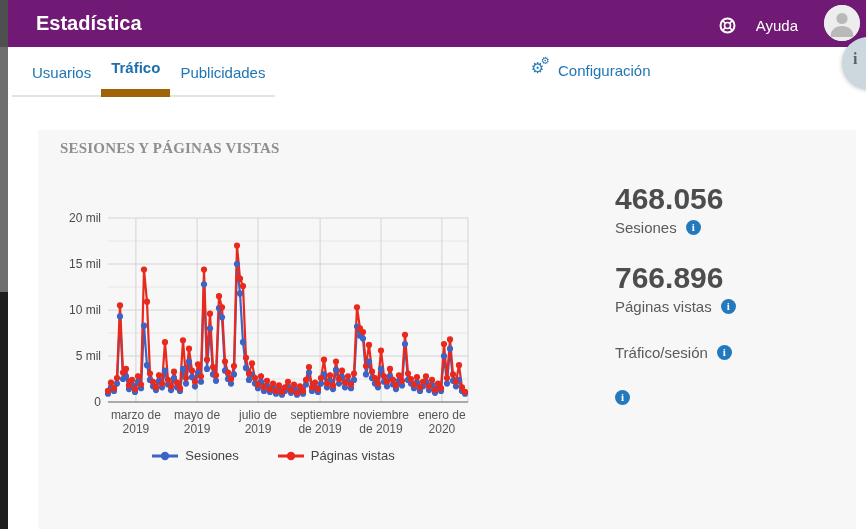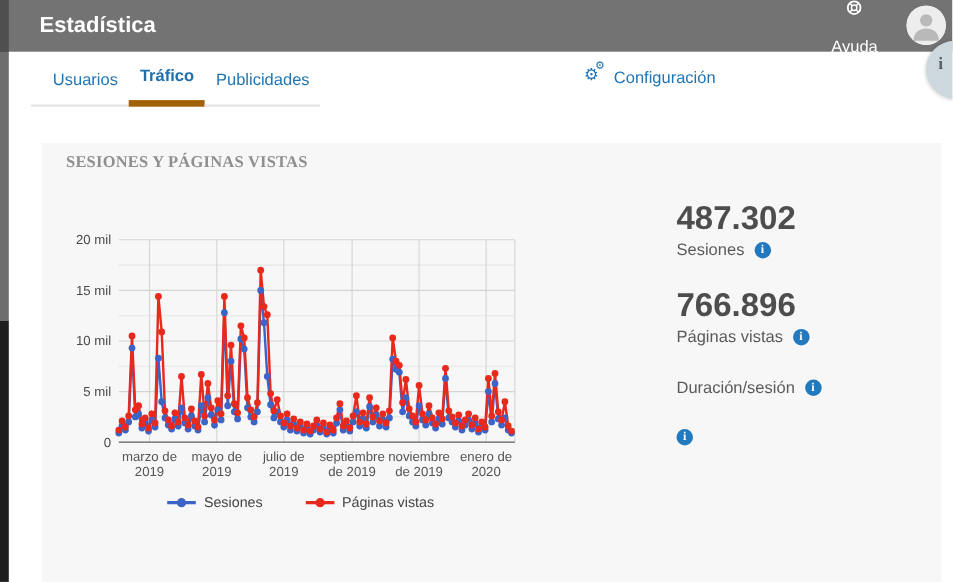--- a/index.html
+++ b/index.html
@@ -4,35 +4,35 @@
 <style>
   * { margin:0; padding:0; box-sizing:border-box; }
   html,body { background:#ffffff; font-family:"Liberation Sans", sans-serif; }
   #app { position:relative; width:866px; height:529px; overflow:hidden; background:#ffffff; }
 
   
   #left-strip { position:absolute; left:0; top:0; width:8px; height:529px; z-index:30;
     background:linear-gradient(#4f4f4f 0px, #4f4f4f 47px, #6e6e6e 47px, #6e6e6e 292px, #1e1e1e 292px, #1e1e1e 529px); }
 
   
-  #header { position:absolute; left:0; top:0; width:866px; height:47px; background:#737373; z-index:10; }
+  #header { position:absolute; left:0; top:0; width:866px; height:47px; background:#701a75; z-index:10; }
   #header .title { position:absolute; left:36px; top:0; line-height:47px; color:#ffffff; font-size:20px; font-weight:700; }
-  #help { position:absolute; right:68px; top:0; height:51px; display:flex; align-items:center; gap:20px; color:#ffffff; font-size:15px; cursor:pointer;flex-direction:column; }
+  #help { position:absolute; right:68px; top:0; height:51px; display:flex; align-items:center; gap:20px; color:#ffffff; font-size:15px; cursor:pointer; }
   #avatar { position:absolute; right:6px; top:5px; width:36px; height:36px; border-radius:50%; background:#ededed; overflow:hidden; }
 
   
   #floating-info { position:absolute; right:-28px; top:37px; width:52px; height:52px; border-radius:50%;
     background:#ccd8de; box-shadow:0 1px 4px rgba(0,0,0,.25); z-index:20; }
   #floating-info .i { position:absolute; left:11px; top:13px; font-family:"Liberation Serif", serif; font-weight:700; font-size:16px; color:#5a6268; }
 
   
-  #tabbar { position:absolute; left:8px; top:47px; width:758px; height:50px; background:#ffffff; padding-left:20px; display:flex; align-items:flex-end; }
+  #tabbar { position:absolute; left:8px; top:47px; width:758px; height:50px; background:#ffffff; padding-left:4px; display:flex; align-items:flex-end; }
   .tab-spacer { width:10px; border-bottom:2px solid #e4e4e4; height:46px; }
   .tab { font-size:15px; color:#2076b5; padding:13px 10px 14px 10px; border-bottom:2px solid #e4e4e4; cursor:pointer; }
-  .tab.active { color:#1d6fae; font-weight:700; border-bottom:6px solid #a16207; padding-bottom:13px; }
+  .tab.active { color:#1d6fae; font-weight:700; border-bottom:8px solid #a16207; padding-bottom:13px; }
 
   
   #config { position:absolute; left:531px; top:61px; display:flex; align-items:center; gap:7px; color:#2076b5; font-size:15px; cursor:pointer; z-index:5; }
   .cogs { position:relative; width:20px; height:18px; display:inline-block; font-family:"DejaVu Sans", sans-serif; color:#2076b5; }
   .cog-big { position:absolute; left:0; top:-2px; font-size:15px; }
   .cog-small { position:absolute; left:10px; top:-6px; font-size:10px; }
   #datebox { position:absolute; left:657px; top:61px; width:199px; height:33px; background:#f0f0f0; border:1px solid #c9c9c9;
     color:#333; font-size:15px; text-align:center; line-height:31px; cursor:pointer; z-index:5; }
 
   
@@ -386,36 +386,36 @@
               <line x1="1" y1="5" x2="27" y2="5" stroke="#e8291c" stroke-width="3"></line>
               <circle cx="14" cy="5" r="4.2" fill="#e8291c"></circle>
             </svg>
             <span>Páginas vistas</span>
           </div>
         </div>
     </div>
 
     <div id="stats">
       <div class="stat">
-        <div class="value">487.302</div>
+        <div class="value">468.056</div>
         <div class="label-row">
           <span>Sesiones</span>
           <span class="info-icon">i</span>
         </div>
       </div>
       <div class="stat">
         <div class="value">766.896</div>
         <div class="label-row">
           <span>Páginas vistas</span>
           <span class="info-icon">i</span>
         </div>
       </div>
       <div class="stat">
         <div class="label-row">
-          <span>Duración/sesión</span>
+          <span>Tráfico/sesión</span>
           <span class="info-icon">i</span>
         </div>
       </div>
       <div class="stat">
         <div class="label-row">
           <span class="info-icon">i</span>
         </div>
       </div>
     </div>
   </div>

